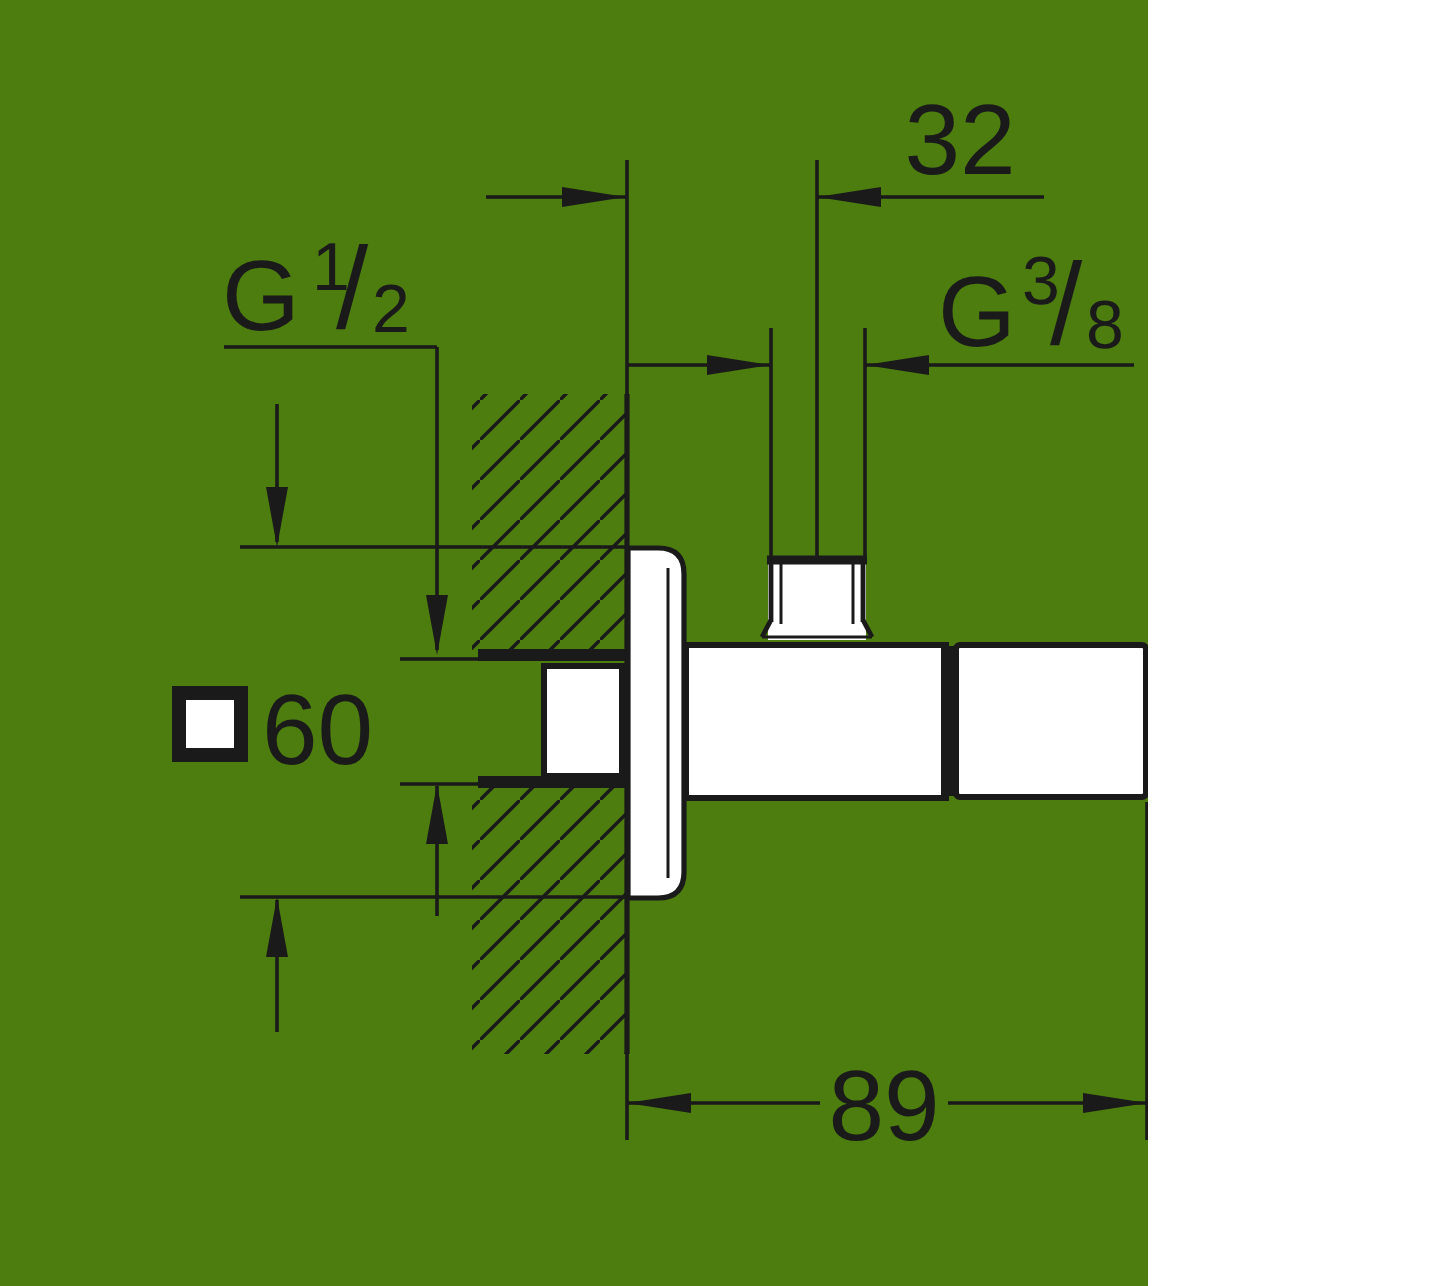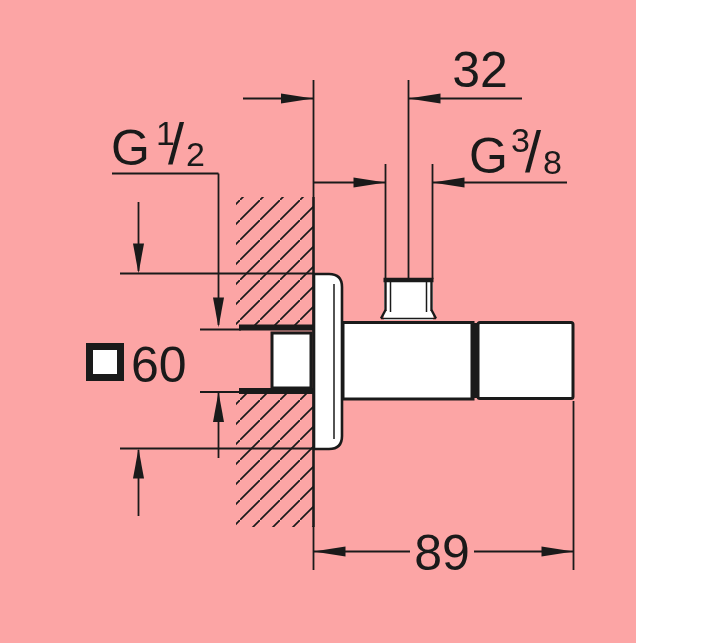--- a/index.html
+++ b/index.html
@@ -1,16 +1,16 @@
 <!DOCTYPE html>
 <html><head>
 <meta charset="utf-8">
 <style>
   html,body{margin:0;padding:0;background:#ffffff;}
-  .stage{position:relative;width:636px;height:643px;background:#fca5a5;overflow:hidden;}
+  .stage{position:relative;width:574px;height:643px;background:#4d7c0f;overflow:hidden;}
   svg{display:block;}
   text{font-family:"Liberation Sans", sans-serif;fill:#1a1a1a;}
   .dim-text{font-size:50px;}
   .frac{font-size:34px;}
   .slash{font-size:58px;}
   .thin{stroke:#1a1a1a;stroke-width:1.8;fill:none;}
   .wallline{stroke:#1a1a1a;stroke-width:2.6;fill:none;}
   .part{stroke:#1a1a1a;stroke-width:3;fill:#ffffff;}
   .part-thin{stroke:#1a1a1a;stroke-width:2.4;fill:none;}
   .hair{stroke:#1a1a1a;stroke-width:1.5;fill:none;}

